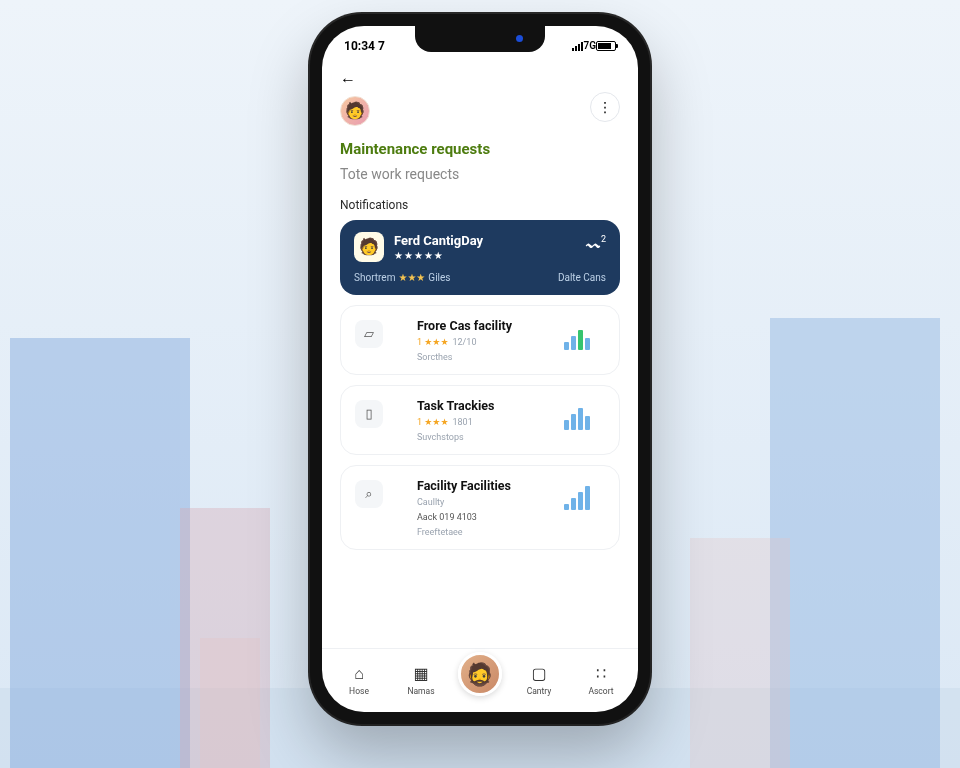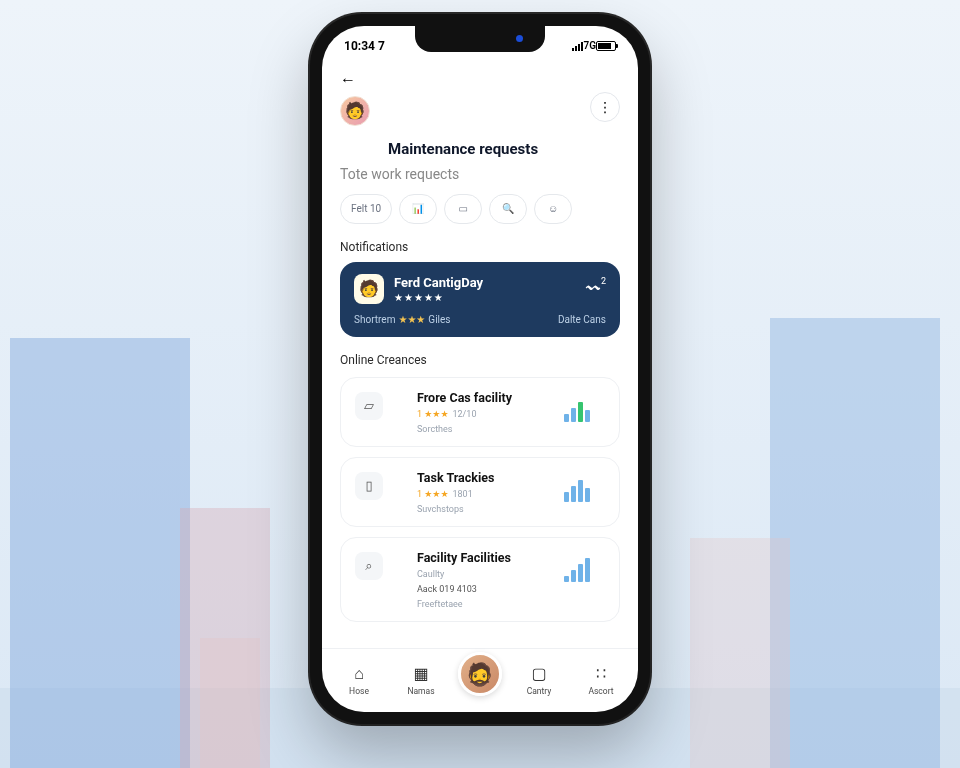--- a/index.html
+++ b/index.html
@@ -30,21 +30,21 @@
 .batt::after { content:""; position:absolute; left:1px; top:1px; bottom:1px; width:70%; background:#000; }
 .batt::before { content:""; position:absolute; right:-3px; top:2px; width:2px; height:4px; background:#000; border-radius:0 1px 1px 0; }
 
 .content { flex:1; overflow:hidden; padding:0 18px; }
 .row-top { display:flex; align-items:center; justify-content:space-between; margin-top:2px; }
 .back { width:20px; height:20px; display:flex; align-items:center; font-size:16px; }
 .more-dots { width:30px; height:30px; border-radius:50%; border:1px solid #e4e7ec; display:flex; align-items:center; justify-content:center; font-size:14px; }
 
 .avatar { width:30px; height:30px; border-radius:50%; background:linear-gradient(135deg,#f7c9a0,#e89bb0); border:1px solid #f1e0d2; margin-top:8px; display:flex; align-items:center; justify-content:center; font-size:16px; }
 
-h2.page-title { font-size:15px; font-weight:700; margin-top:14px; color:#0f172a;margin-left:48px; }
+h2.page-title { font-size:15px; font-weight:700; margin-top:14px; color:#4d7c0f; }
 .subtitle { font-size:14px; color:#888; margin-top:8px; }
 
 .pill-row { display:flex; gap:7px; margin-top:12px; }
 .pill { height:30px; border-radius:16px; border:1px solid #e5e8ec; display:flex; align-items:center; justify-content:center; font-size:10px; color:#6b7280; padding:0 10px; background:#fff; }
 .pill.ico { width:38px; padding:0; }
 
 .section-label { font-size:12px; font-weight:400; color:#2b2b2b; margin-top:16px; }
 
 .hero-card { margin-top:8px; background:#1e3a5f; border-radius:16px; padding:12px 14px; color:#fff; position:relative; }
 .hero-top { display:flex; align-items:center; gap:10px; }
@@ -106,35 +106,20 @@
         <div class="back">←</div>
       </div>
       <div style="display:flex;align-items:center;justify-content:space-between">
         <div class="avatar">🧑</div>
         <div class="more-dots">⋮</div>
       </div>
 
       <h2 class="page-title">Maintenance requests</h2>
       <div class="subtitle">Tote work requects</div>
 
-      <div class="pill-row">
-        <div class="pill">Felt 10</div>
-        <div class="pill ico">
-            <span>📊</span>
-          </div>
-        <div class="pill ico">
-            <span>▭</span>
-          </div>
-        <div class="pill ico">
-            <span>🔍</span>
-          </div>
-        <div class="pill ico">
-            <span>☺︎</span>
-          </div>
-      </div>
 
       <div class="section-label">Notifications</div>
 
       <div class="hero-card">
         <div class="hero-badge">
           <span>〰</span>
             <sup>2</sup>
         </div>
         <div class="hero-top">
           <div class="hero-av">🧑</div>
@@ -144,21 +129,20 @@
           </div>
         </div>
         <div class="hero-foot">
           <div class="left">
             <span>Shortrem</span><span class="mini">★★★</span><span>Giles</span>
           </div>
           <div>Dalte Cans</div>
         </div>
       </div>
 
-      <div class="section-label">Online Creances</div>
 
       <div class="item-card">
         <div class="item-icon">▱</div>
         <div class="item-body">
           <div class="item-title">Frore Cas facility</div>
           <div class="item-meta">
               <span>1 ★★★</span>
               <span class="num">12/10</span>
             </div>
           <div class="item-sub">Sorcthes</div>

